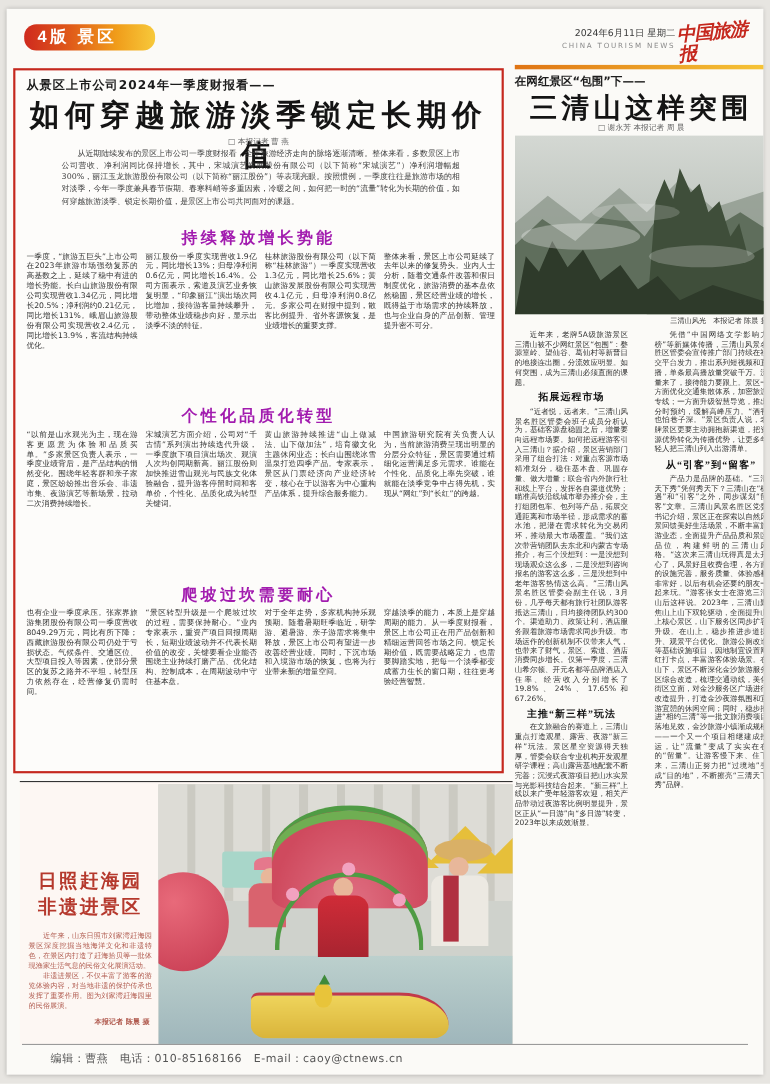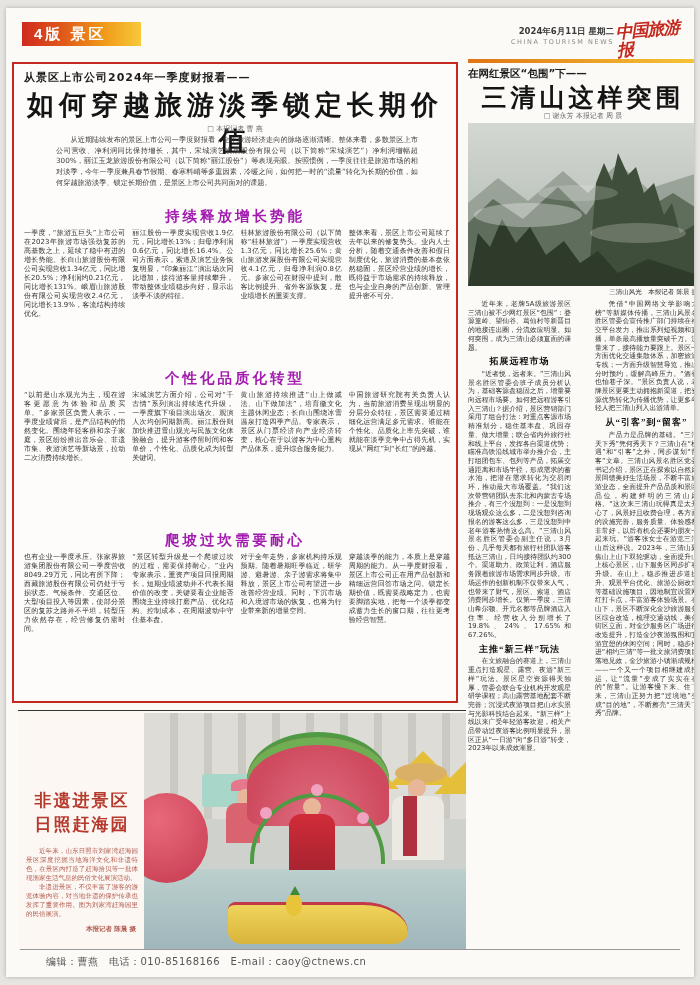--- a/index.html
+++ b/index.html
@@ -3,23 +3,23 @@
 <meta charset="utf-8">
 <style>
   * { margin:0; padding:0; box-sizing:border-box; }
   html,body { width:700px; height:985px; background:#e7e5e1; font-family:"DejaVu Sans",sans-serif; }
   .page { position:absolute; left:6px; top:8px; width:688px; height:969px; background:#fbfaf7; box-shadow:0 0 4px rgba(0,0,0,.25); overflow:hidden; }
 
   
   .badge { position:absolute; left:16px; top:14px; height:24px; padding:0 34px 0 12px;
            background:linear-gradient(90deg,#cf2a1e 0%,#e05a1a 35%,#f09c1a 70%,#f7c93b 100%);
            color:#fff; font-weight:bold; font-size:15px; line-height:24px; letter-spacing:3px;
-           font-family:"Liberation Sans",sans-serif; }
+           font-family:"Liberation Sans",sans-serif;border-radius:11px; }
   .dateblock { position:absolute; right:80px; top:18px; text-align:right; line-height:11px; }
-  .date1 { font-size:8.5px; font-weight:bold; color:#3a3a3a; }
+  .date1 { font-size:8.5px; font-weight:normal; color:#3a3a3a; }
   .date2 { font-size:6.5px; color:#8a8a8a; letter-spacing:1.6px; }
   .logo { position:absolute; right:4px; top:12px; width:74px; color:#c5281e;
           font-family:"DejaVu Serif",serif; font-size:17px; font-weight:bold; font-style:italic;
           transform:rotate(-5deg); letter-spacing:-1px; line-height:18px; }
 
   
   .mainbox { position:absolute; left:6px; top:54px; width:446px; height:641px;
              border:2px solid #c5281e; background:#fdfcfa; }
   .kicker { position:absolute; left:10px; top:6px; font-size:11px; font-weight:bold; color:#1c1c1c; letter-spacing:1px; }
   .headline { position:absolute; left:0; top:23px; width:100%; text-align:center;
@@ -174,22 +174,22 @@
       <div>也有企业一季度承压。张家界旅游集团股份有限公司一季度营收8049.29万元，同比有所下降；西藏旅游股份有限公司仍处于亏损状态。气候条件、交通区位、大型项目投入等因素，使部分景区的复苏之路并不平坦，转型压力依然存在，经营修复仍需时间。</div>
       <div>“景区转型升级是一个爬坡过坎的过程，需要保持耐心。”业内专家表示，重资产项目回报周期长，短期业绩波动并不代表长期价值的改变，关键要看企业能否围绕主业持续打磨产品、优化结构、控制成本，在周期波动中守住基本盘。</div>
       <div>对于全年走势，多家机构持乐观预期。随着暑期旺季临近，研学游、避暑游、亲子游需求将集中释放，景区上市公司有望进一步改善经营业绩。同时，下沉市场和入境游市场的恢复，也将为行业带来新的增量空间。</div>
       <div>穿越淡季的能力，本质上是穿越周期的能力。从一季度财报看，景区上市公司正在用产品创新和精细运营回答市场之问。锁定长期价值，既需要战略定力，也需要脚踏实地，把每一个淡季都变成蓄力生长的窗口期，往往更考验经营智慧。</div>
     </div>
   </div>
 
   <div class="bottombox">
     <div class="b-textpanel">
       <div class="b-headline">
+        <div>日照赶海园</div>
         <div>非遗进景区</div>
-        <div>日照赶海园</div>
       </div>
       <div class="b-body">
         <p>近年来，山东日照市刘家湾赶海园景区深度挖掘当地海洋文化和非遗特色，在景区内打造了赶海拾贝等一批体现渔家生活气息的民俗文化展演活动。</p>
         <p>非遗进景区，不仅丰富了游客的游览体验内容，对当地非遗的保护传承也发挥了重要作用。图为刘家湾赶海园里的民俗展演。</p>
       </div>
       <div class="b-credit">本报记者 陈晨 摄</div>
     </div>
 
     <div class="b-photo">
       <div class="fp-building"></div>

